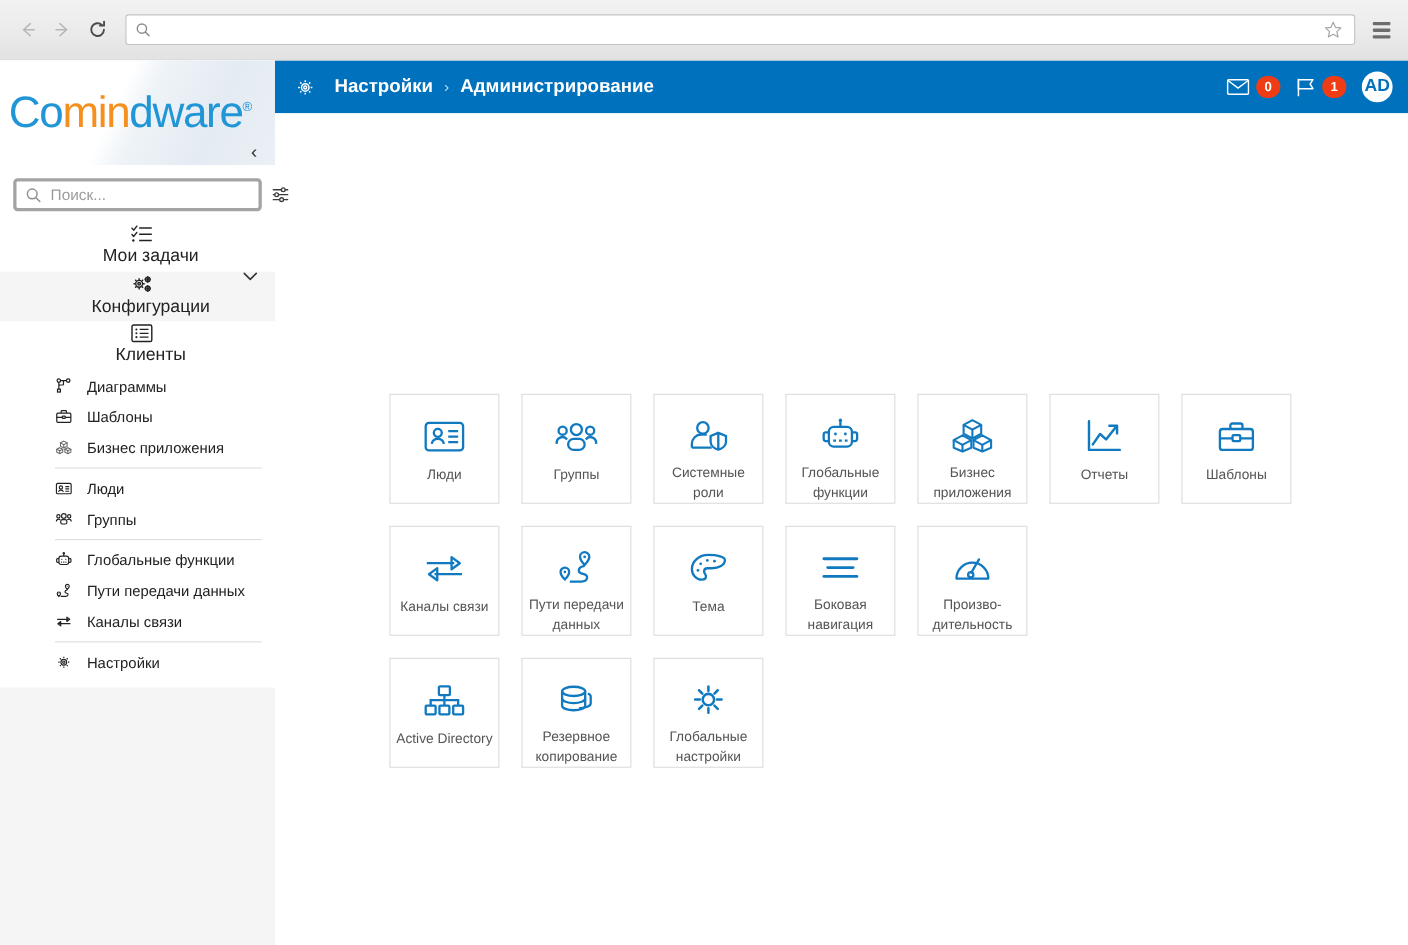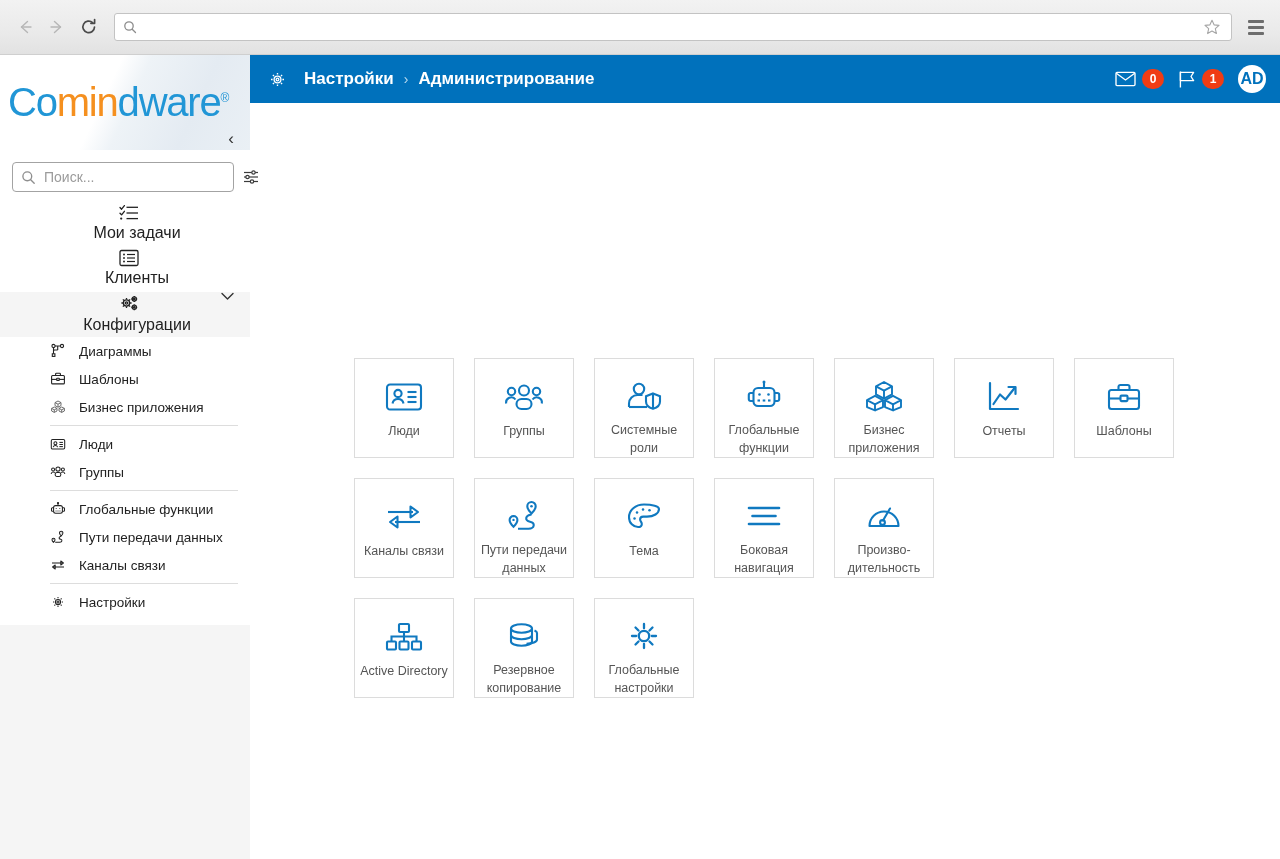--- a/index.html
+++ b/index.html
@@ -85,21 +85,21 @@
     color: #333; font-size: 17px;
     cursor: pointer;
   }
   .search-row {
     display: flex; align-items: center;
     padding: 12px 10px 10px 12px;
     gap: 8px;
   }
   .search-box {
     flex: 1; height: 30px;
-    border: 1px solid #a3a3a3;
+    border: 3px solid #a3a3a3;
     border-radius: 4px;
     display: flex; align-items: center;
     padding: 0 8px;
     background: #fff;
   }
   .search-box input {
     border: none; outline: none; flex: 1;
     font-size: 14px; color: #333;
     margin-left: 8px;
     font-family: "Liberation Sans", sans-serif;
@@ -275,59 +275,59 @@
             <line x1="8.5" y1="5.3" x2="20" y2="5.3" stroke="#222" stroke-width="1.3"></line>
             <path d="M2 11.2 L3.6 12.9 L6.4 9.3" fill="none" stroke="#222" stroke-width="1.3" stroke-linecap="round" stroke-linejoin="round"></path>
             <line x1="8.5" y1="11" x2="20" y2="11" stroke="#222" stroke-width="1.3"></line>
             <circle cx="3.2" cy="16.6" r="1.1" fill="#222"></circle>
             <line x1="8.5" y1="16.6" x2="20" y2="16.6" stroke="#222" stroke-width="1.3"></line>
           </svg>
         </span>
         <span class="nav-label">Мои задачи</span>
       </div>
 
+      <div class="nav-item active">
+        <span class="nav-ico">
+          <svg width="24" height="24" viewBox="0 0 24 24">
+            <g fill="none" stroke="#222" stroke-width="1.3">
+              <circle cx="8.5" cy="11" r="3.1"></circle>
+              <circle cx="8.5" cy="11" r="1.15"></circle>
+              <path d="M8.5 5.9 L8.5 7.5 M8.5 14.5 L8.5 16.1 M3.4 11 L5 11 M12 11 L13.6 11 M4.9 7.4 L6 8.5 M11 13.5 L12.1 14.6 M12.1 7.4 L11 8.5 M6 13.5 L4.9 14.6"></path>
+              <circle cx="16.3" cy="7" r="2.1"></circle>
+                <circle cx="16.3" cy="7" r="0.75"></circle>
+              <path d="M16.3 4.1 L16.3 4.9 M16.3 9.1 L16.3 9.9 M13.4 7 L14.2 7 M18.4 7 L19.2 7"></path>
+              <circle cx="16.3" cy="15.3" r="2.1"></circle>
+                <circle cx="16.3" cy="15.3" r="0.75"></circle>
+              <path d="M16.3 12.4 L16.3 13.2 M16.3 17.4 L16.3 18.2 M13.4 15.3 L14.2 15.3 M18.4 15.3 L19.2 15.3"></path>
+            </g>
+          </svg>
+        </span>
+        <span class="nav-label">Конфигурации</span>
+        <span class="chev">
+          <svg width="13" height="9" viewBox="0 0 13 9">
+              <path d="M1 1.5 L6.5 7 L12 1.5" fill="none" stroke="#333" stroke-width="1.4" stroke-linecap="round" stroke-linejoin="round"></path>
+            </svg>
+        </span>
+      </div>
+
       <div class="nav-item">
         <span class="nav-ico">
           <svg width="22" height="22" viewBox="0 0 22 22">
             <rect x="2" y="3.5" width="18" height="15" rx="1.5" fill="none" stroke="#222" stroke-width="1.3"></rect>
             <circle cx="6" cy="7.5" r="0.95" fill="#222"></circle>
               <line x1="9" y1="7.5" x2="17" y2="7.5" stroke="#222" stroke-width="1.2"></line>
             <circle cx="6" cy="11" r="0.95" fill="#222"></circle>
               <line x1="9" y1="11" x2="17" y2="11" stroke="#222" stroke-width="1.2"></line>
             <circle cx="6" cy="14.5" r="0.95" fill="#222"></circle>
               <line x1="9" y1="14.5" x2="17" y2="14.5" stroke="#222" stroke-width="1.2"></line>
           </svg>
         </span>
         <span class="nav-label">Клиенты</span>
       </div>
 
-      <div class="nav-item active">
-        <span class="nav-ico">
-          <svg width="24" height="24" viewBox="0 0 24 24">
-            <g fill="none" stroke="#222" stroke-width="1.3">
-              <circle cx="8.5" cy="11" r="3.1"></circle>
-              <circle cx="8.5" cy="11" r="1.15"></circle>
-              <path d="M8.5 5.9 L8.5 7.5 M8.5 14.5 L8.5 16.1 M3.4 11 L5 11 M12 11 L13.6 11 M4.9 7.4 L6 8.5 M11 13.5 L12.1 14.6 M12.1 7.4 L11 8.5 M6 13.5 L4.9 14.6"></path>
-              <circle cx="16.3" cy="7" r="2.1"></circle>
-                <circle cx="16.3" cy="7" r="0.75"></circle>
-              <path d="M16.3 4.1 L16.3 4.9 M16.3 9.1 L16.3 9.9 M13.4 7 L14.2 7 M18.4 7 L19.2 7"></path>
-              <circle cx="16.3" cy="15.3" r="2.1"></circle>
-                <circle cx="16.3" cy="15.3" r="0.75"></circle>
-              <path d="M16.3 12.4 L16.3 13.2 M16.3 17.4 L16.3 18.2 M13.4 15.3 L14.2 15.3 M18.4 15.3 L19.2 15.3"></path>
-            </g>
-          </svg>
-        </span>
-        <span class="nav-label">Конфигурации</span>
-        <span class="chev">
-          <svg width="13" height="9" viewBox="0 0 13 9">
-              <path d="M1 1.5 L6.5 7 L12 1.5" fill="none" stroke="#333" stroke-width="1.4" stroke-linecap="round" stroke-linejoin="round"></path>
-            </svg>
-        </span>
-      </div>
-
       <div class="subnav">
 
         <div class="sub-item">
           <span class="sub-ico">
             <svg width="16" height="16" viewBox="0 0 16 16">
                 <g fill="none" stroke="#222" stroke-width="1.1">
               <circle cx="3.5" cy="3" r="1.6"></circle>
                   <circle cx="12" cy="3" r="1.6"></circle>
                   <rect x="2.3" y="10.8" width="2.6" height="2.6"></rect>
               <path d="M3.5 4.6 L3.5 10.8 M5 3 L10.4 3 M7.7 3 L7.7 7 M7.7 7 L4 7 L3.5 8"></path>

